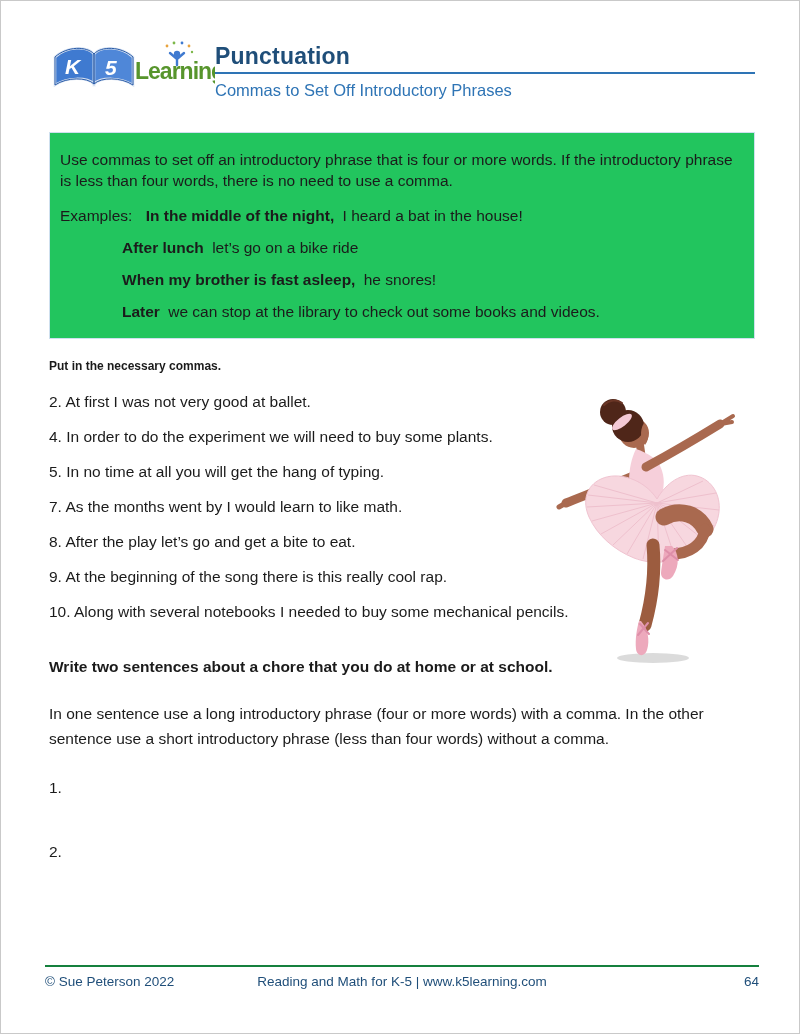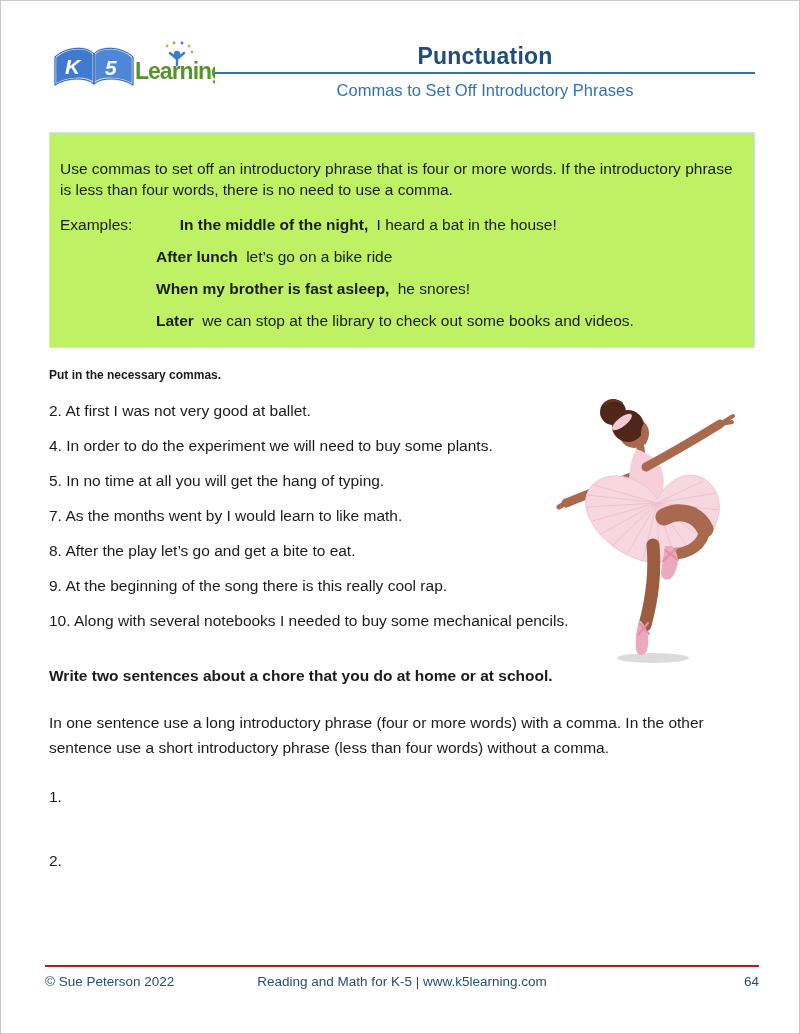--- a/index.html
+++ b/index.html
@@ -5,48 +5,48 @@
   * { margin:0; padding:0; box-sizing:border-box; }
   body { background:#ffffff; font-family:"Liberation Sans", sans-serif; }
   .page {
     position:relative; width:800px; height:1034px; background:#ffffff;
     border:1px solid #c9c9c9; padding:40px 44px 0 48px; overflow:hidden;
     color:#1b1b1b;
   }
   
   .header { display:flex; align-items:flex-start; }
   .logo { width:166px; flex:0 0 auto; }
-  .head-right { flex:1; text-align:center; margin-top:2px; }
+  .head-right { flex:1; text-align:left; margin-top:2px; }
   .title { font-size:23px; font-weight:bold; color:#1f4e79; line-height:26px; letter-spacing:.2px; }
   .rule { height:2px; background:#2e74b5; margin-top:3px; }
   .subtitle { font-size:16.5px; color:#2e74b5; margin-top:7px; }
   
   .infobox {
-    margin-top:32px; background:#bef264; border:1px solid #cfe0ef;
-    padding:25px 10px 16px 10px; font-size:15.5px; line-height:21px;
+    margin-top:32px; background:#22c55e; border:1px solid #cfe0ef;
+    padding:16px 10px 16px 10px; font-size:15.5px; line-height:21px;
   }
   .infobox p { margin:0; }
   .box-intro { margin-bottom:14px !important; }
   .box-ex { margin-top:11px !important; }
-  .box-ex b { margin-right:4px;margin-left:34px; }
+  .box-ex b { margin-right:4px; }
   .ex-label { margin-right:9px; }
   .box-ex-cont { padding-left:62px; }
   
   .instructions { margin-top:17px; font-size:12px; line-height:21px;font-weight:bold; }
   .item { margin-top:14px; font-size:15.5px; line-height:21px; }
   .writing-prompt1 { margin-top:34px; font-size:15.5px; line-height:21px;font-weight:bold; }
   .writing-prompt2 { margin-top:24px; font-size:15.5px; line-height:25px; max-width:700px; }
   .blank-1 { margin-top:28px; font-size:15.5px; }
   .blank-2 { margin-top:46px; font-size:15.5px; }
   
   .ballerina { position:absolute; left:555px; top:394px; width:238px; height:276px; pointer-events:none; }
   
   .footer {
     position:absolute; left:44px; right:40px; top:964px;
-    border-top:2px solid #b91c1c; padding-top:7px;
+    border-top:2px solid #15803d; padding-top:7px;
     display:grid; grid-template-columns:1fr auto 1fr;
     font-size:13.5px; color:#1f4e79;
   }
   .footer .f-center { text-align:center; }
   .footer .f-right { text-align:right; }
 </style>
 </head>
 <body>
 
 <div class="page">

